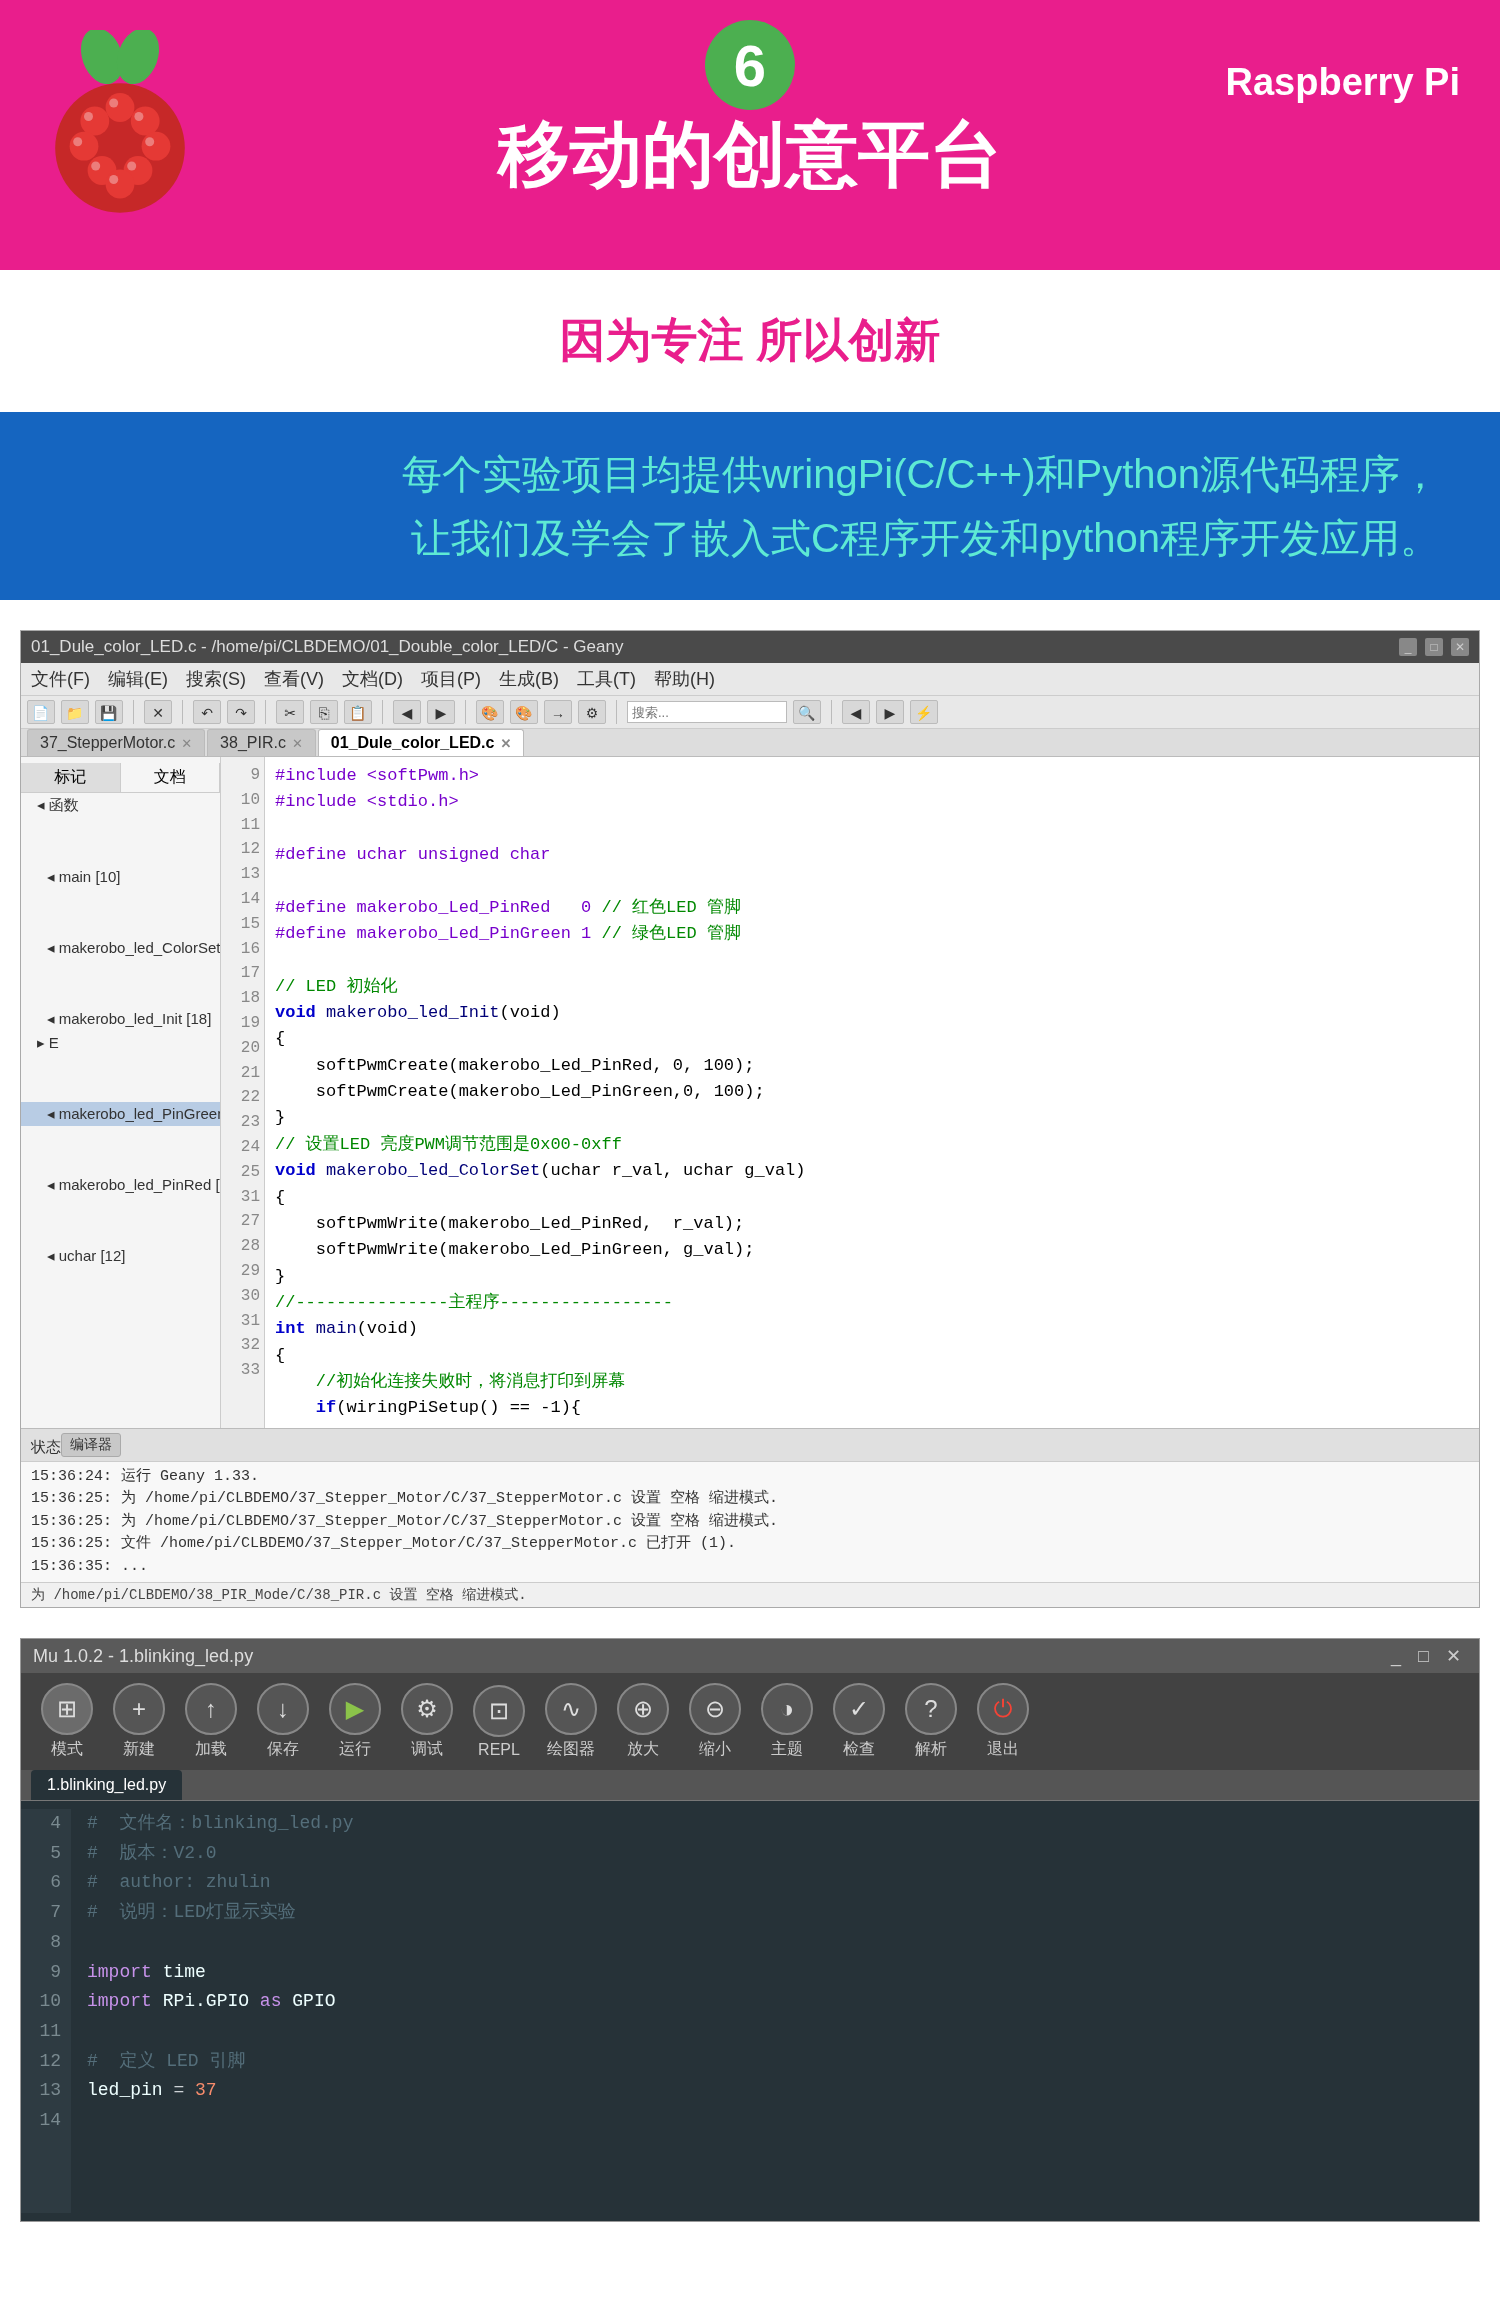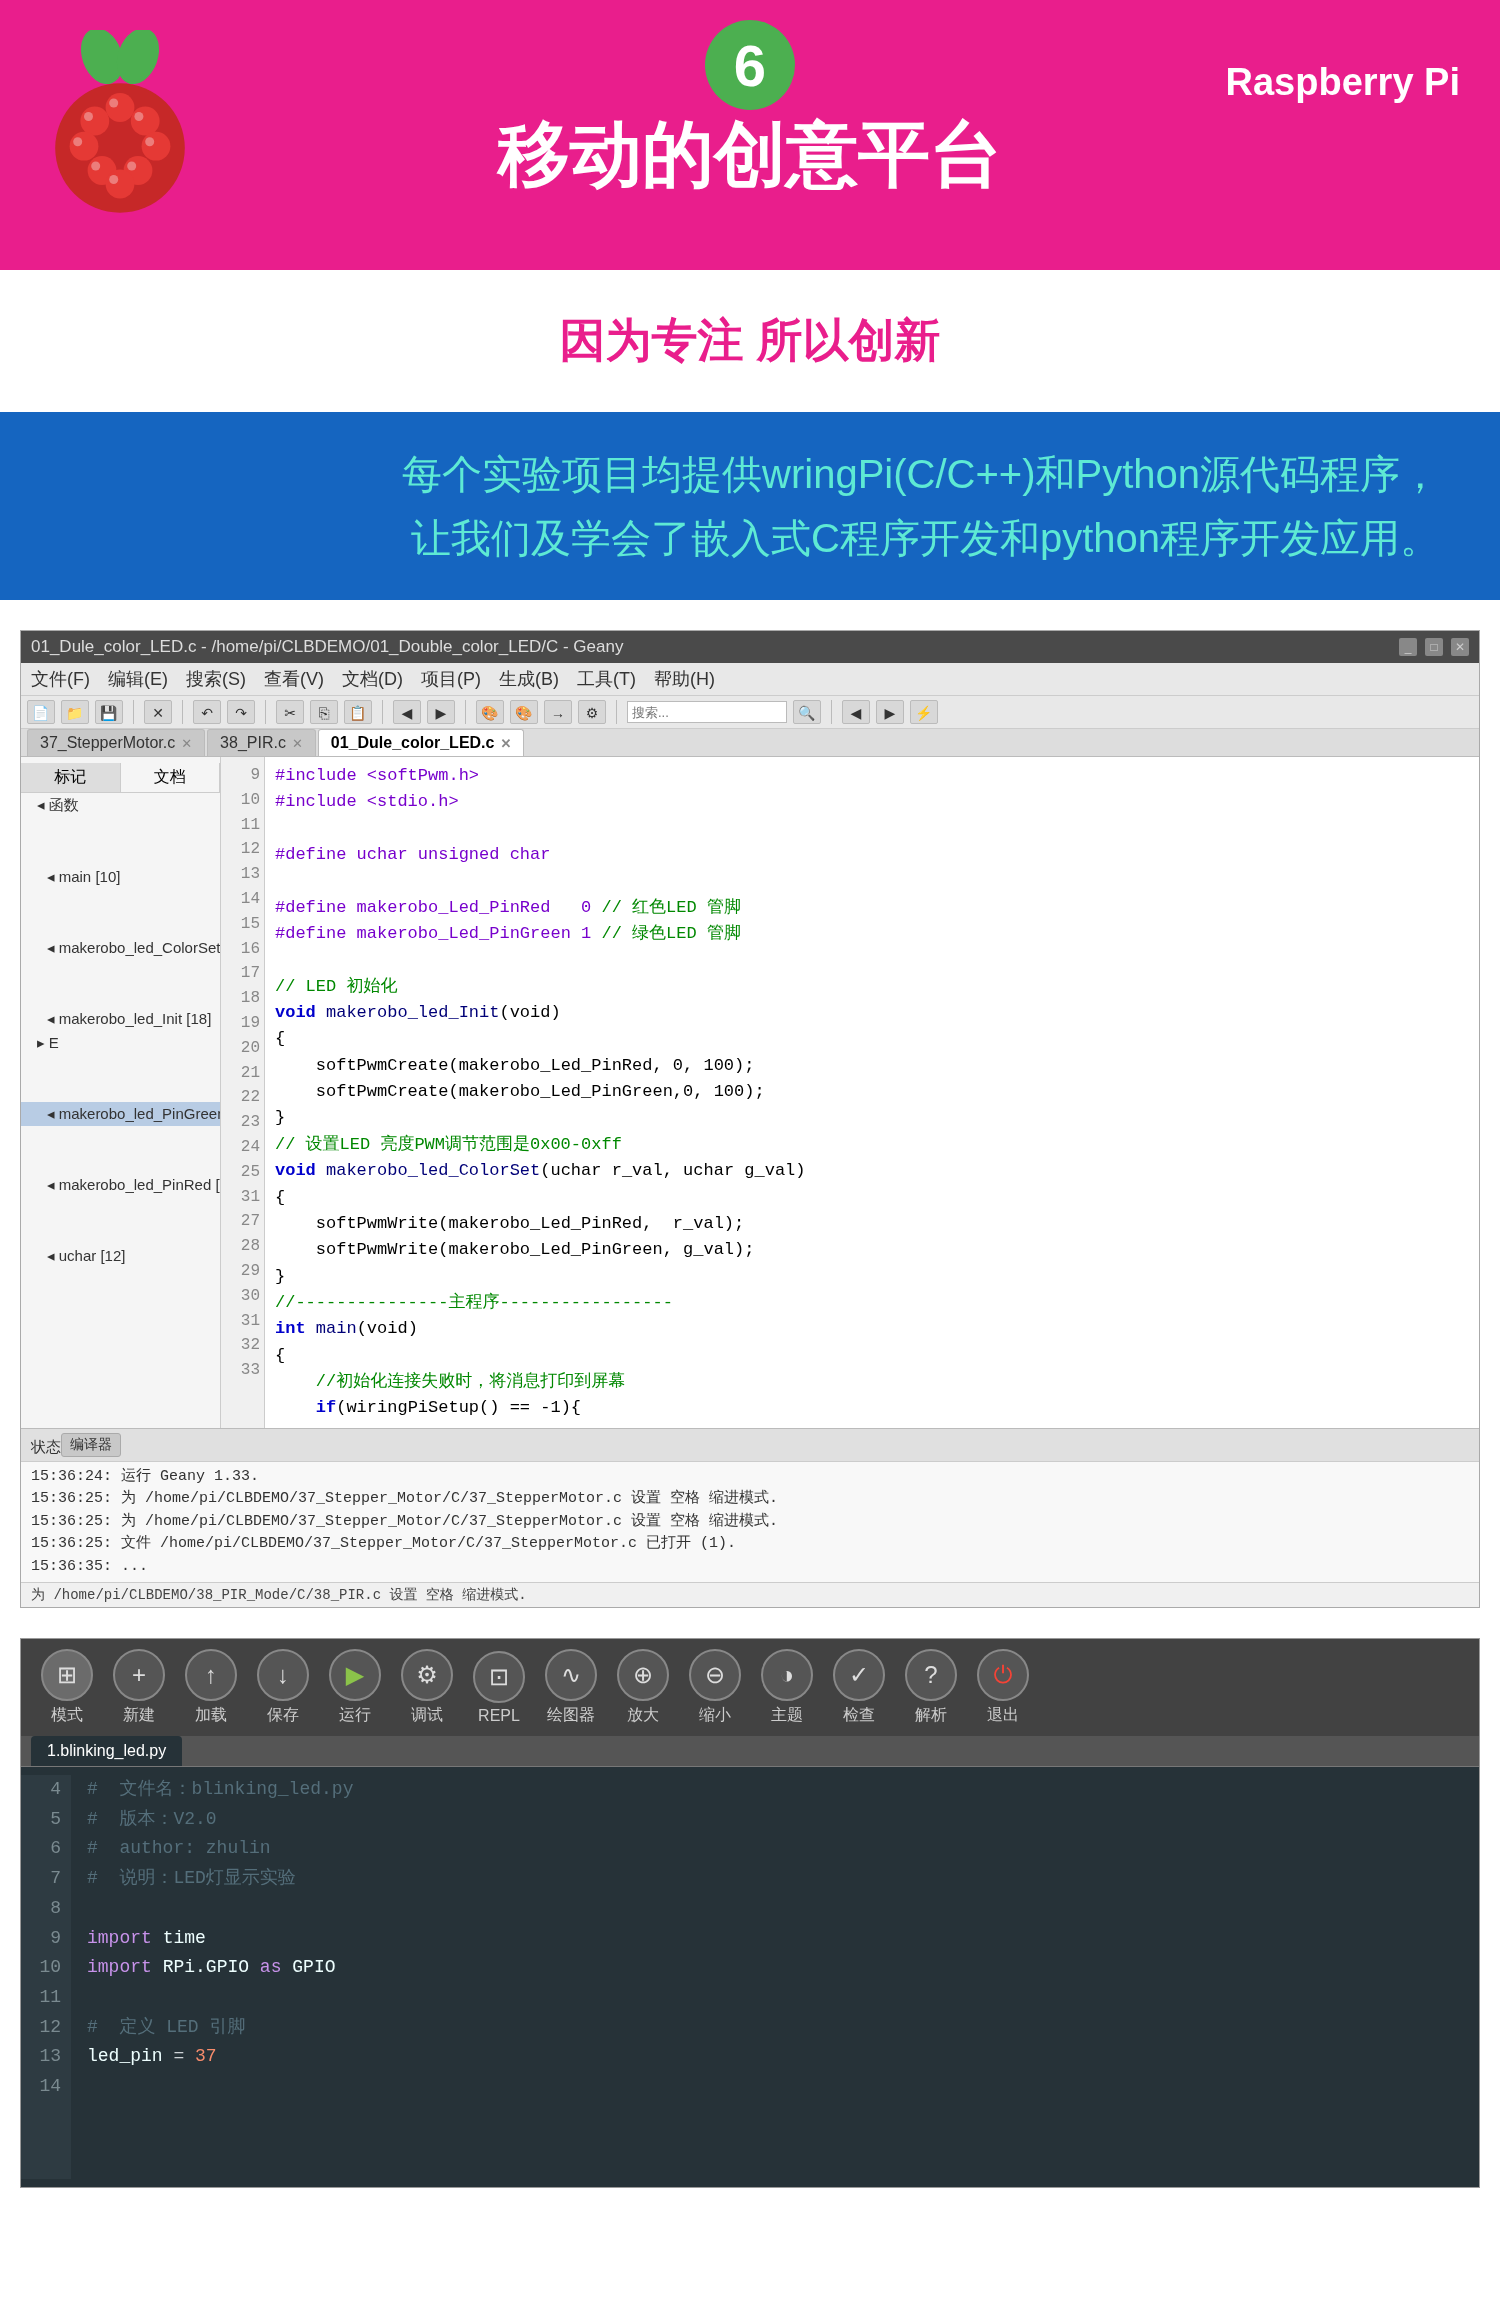--- a/index.html
+++ b/index.html
@@ -606,20 +606,28 @@
     <span class="ide-log-line">15:36:25: 为 /home/pi/CLBDEMO/37_Stepper_Motor/C/37_StepperMotor.c 设置 空格 缩进模式.</span>
     <span class="ide-log-line">15:36:25: 文件 /home/pi/CLBDEMO/37_Stepper_Motor/C/37_StepperMotor.c 已打开 (1).</span>
     <span class="ide-log-line">15:36:35: ...</span>
   </div>
 
   <div class="ide-bottom-status">为 /home/pi/CLBDEMO/38_PIR_Mode/C/38_PIR.c 设置 空格 缩进模式.</div>
 </div>
 
 <div class="mu-section">
 
+  <div class="mu-titlebar">
+    <span>Mu 1.0.2 - 1.blinking_led.py</span>
+    <div>
+      <span style="color:#ccc;margin:0 6px;cursor:pointer;">_</span>
+      <span style="color:#ccc;margin:0 6px;cursor:pointer;">□</span>
+      <span style="color:#ccc;margin:0 6px;cursor:pointer;">✕</span>
+    </div>
+  </div>
 
   <div class="mu-toolbar">
     <div class="mu-tool-btn">
       <div class="mu-tool-icon" style="background:#6b6b6b;">⊞</div>
       <span class="mu-tool-label">模式</span>
     </div>
     <div class="mu-tool-btn">
       <div class="mu-tool-icon">+</div>
       <span class="mu-tool-label">新建</span>
     </div>

